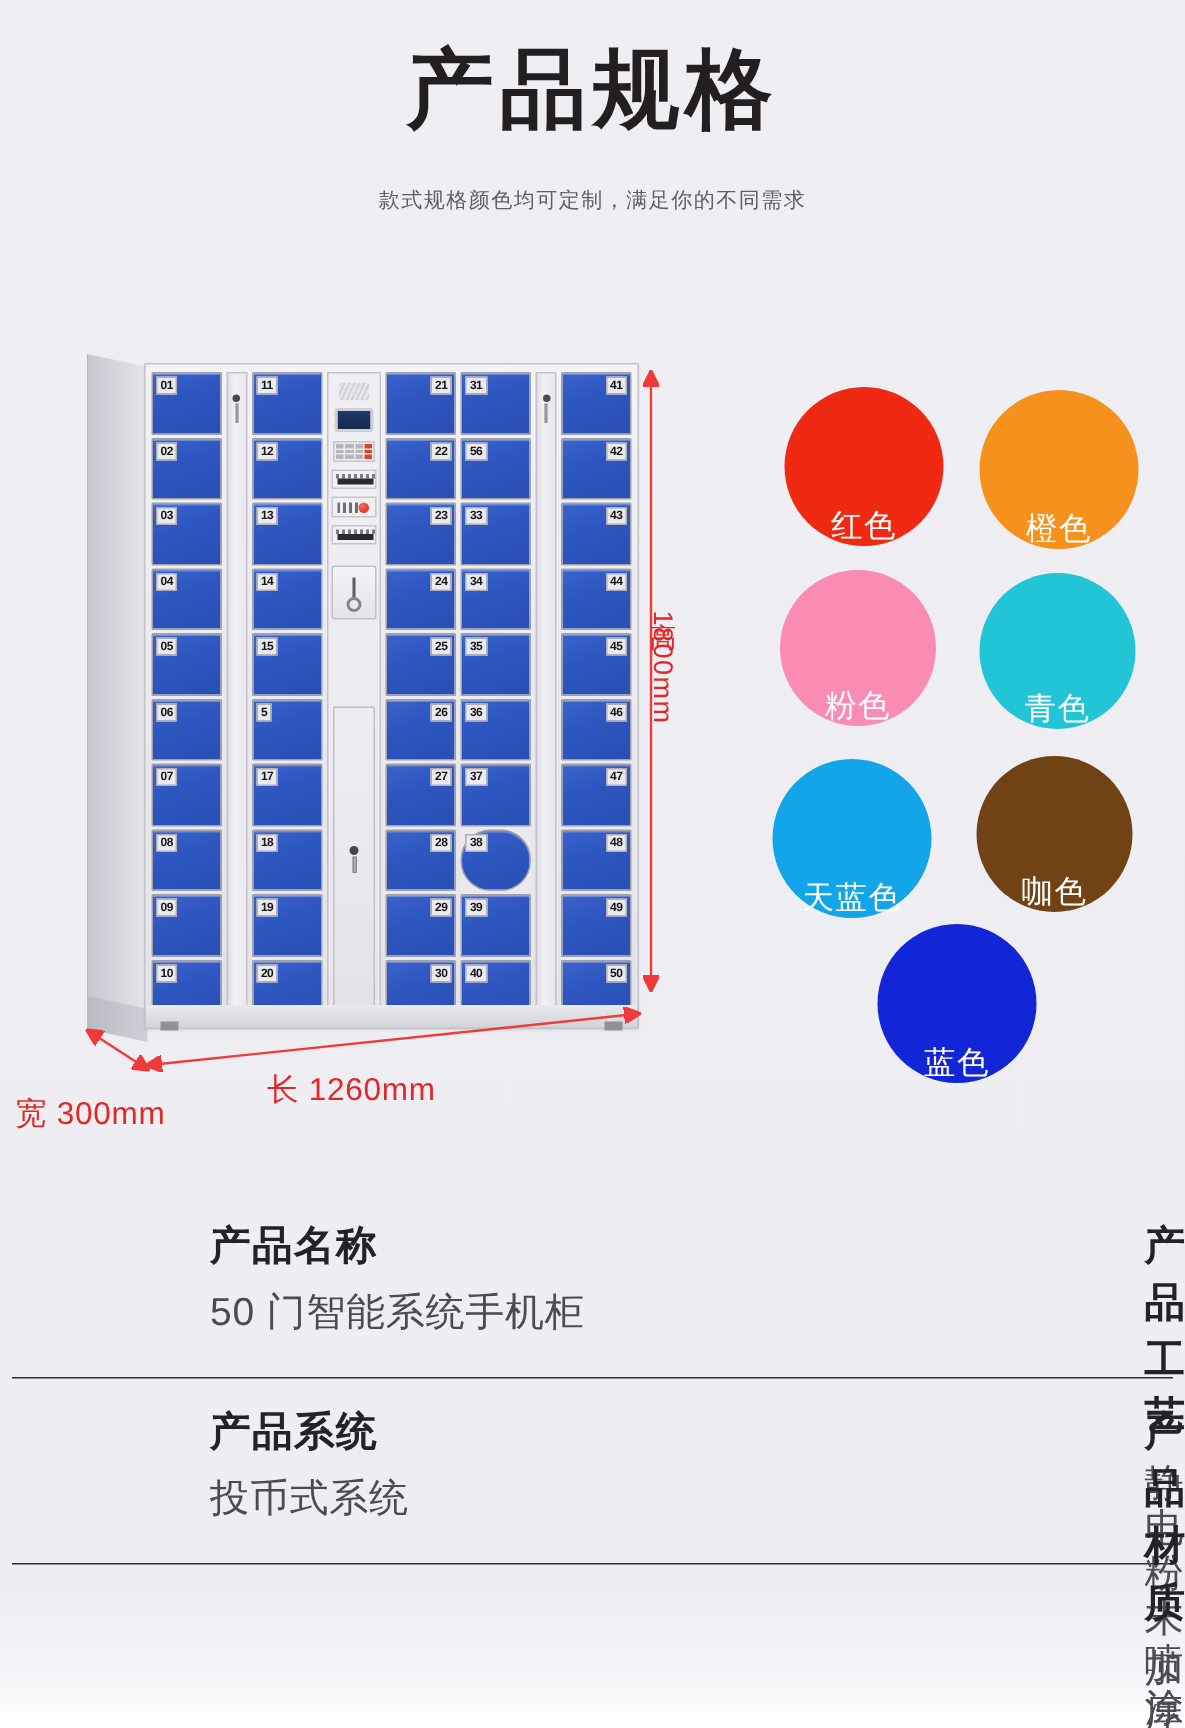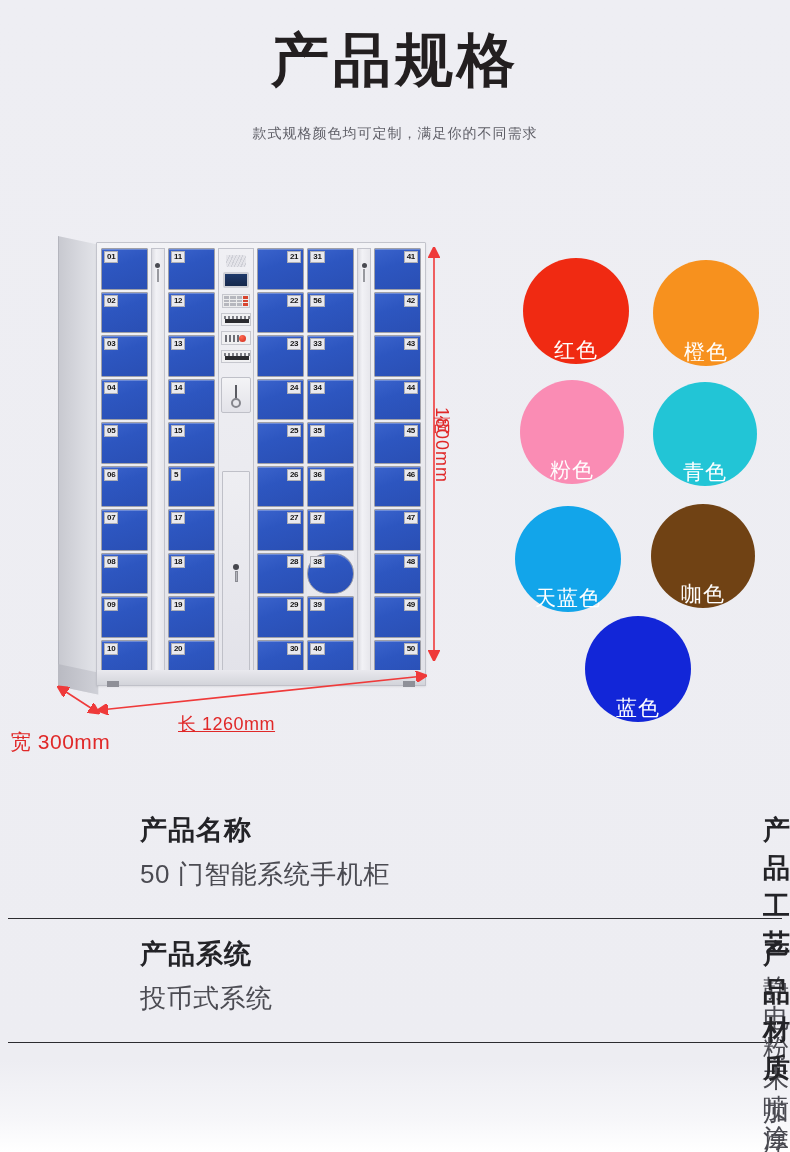--- a/index.html
+++ b/index.html
@@ -299,21 +299,21 @@
     font-weight: normal;
     letter-spacing: .5px;
     white-space: nowrap;
   }
   #dim-h-label {
     left: 430px; top: 400px;
     writing-mode: vertical-rl;
     font-size: 18px;
     letter-spacing: 1px;
   }
-  #dim-w-label { left: 178px; top: 712px; font-size: 18px; text-decoration: underline; }
+  #dim-w-label { left: 178px; top: 712px; font-size: 21px; }
   #dim-d-label { left: 10px; top: 728px; font-size: 21px; }
 
   
   .colors {
     position: absolute;
     left: 505px; top: 258px;
     width: 285px; height: 440px;
   }
   .circle {
     position: absolute;

